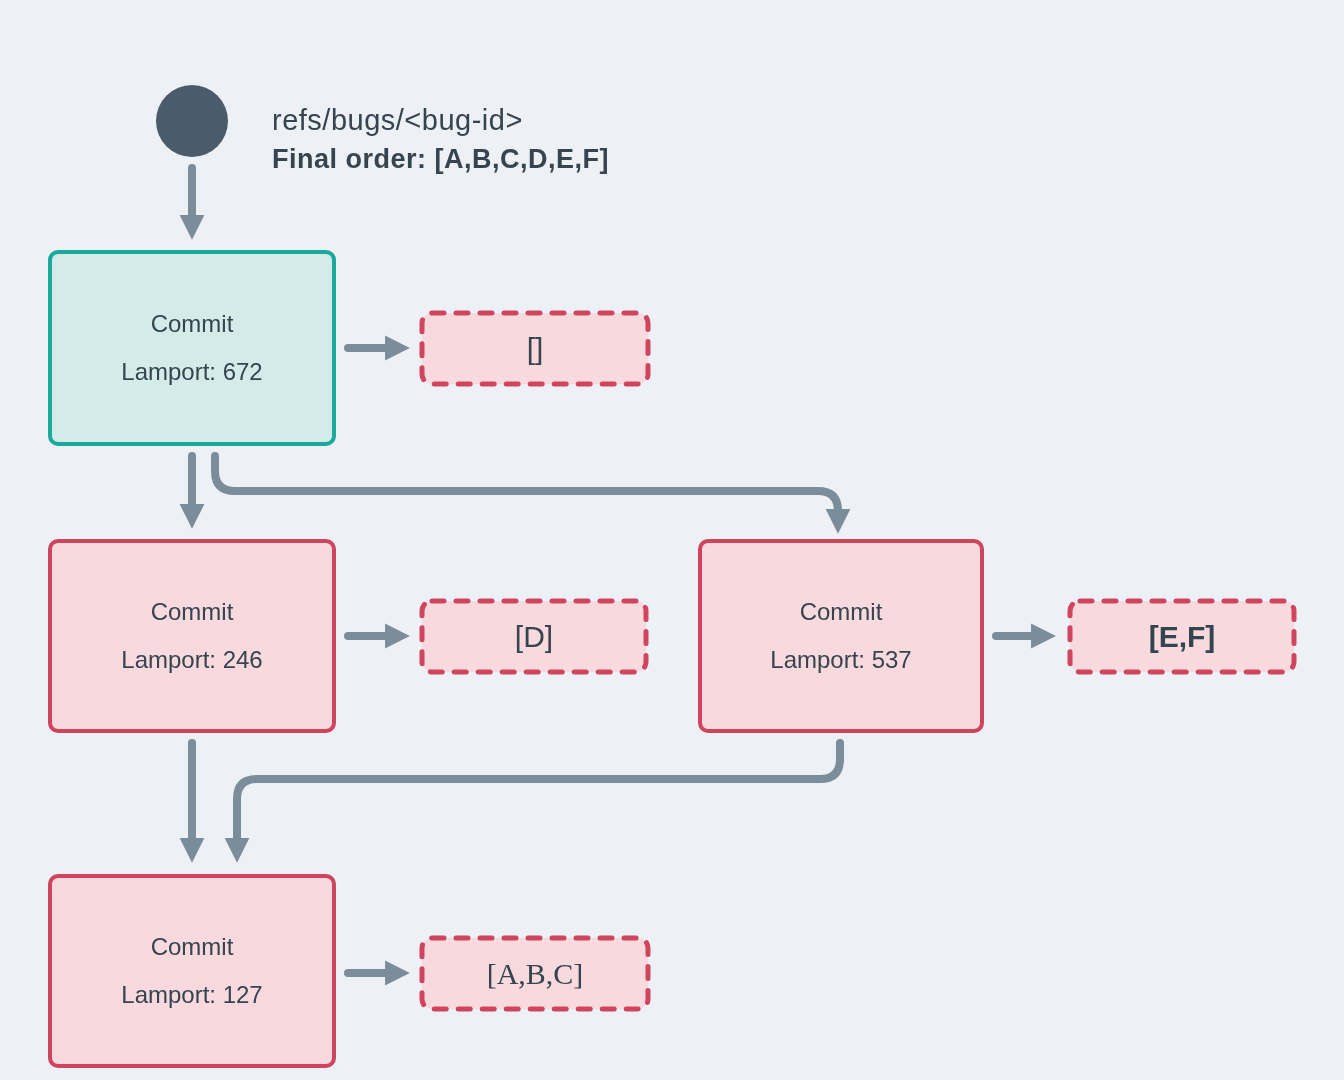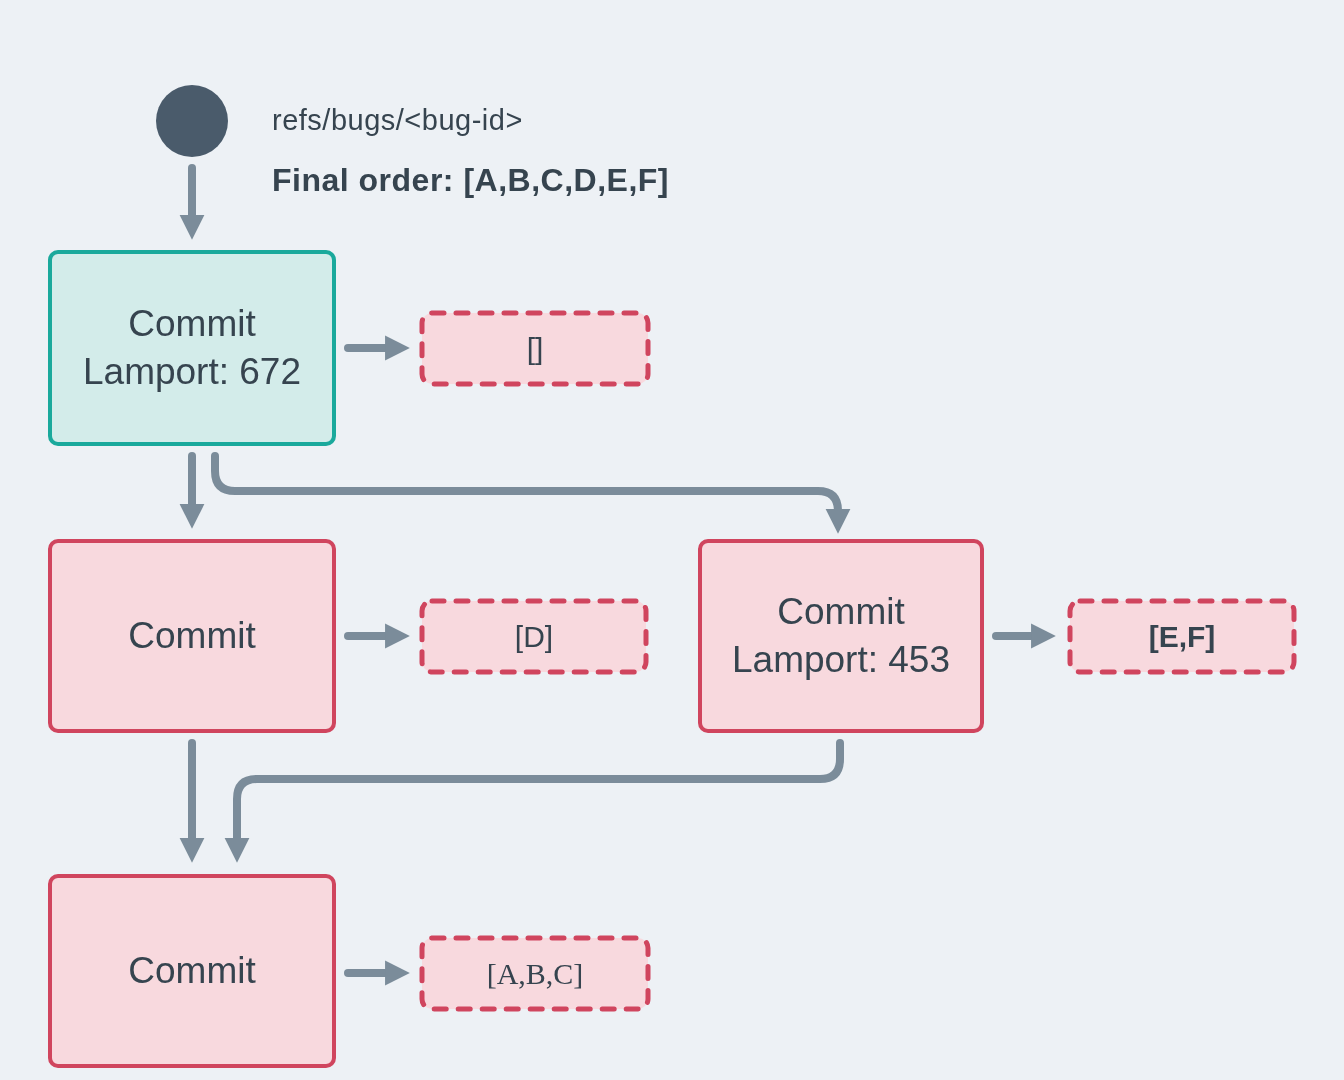--- a/index.html
+++ b/index.html
@@ -56,36 +56,36 @@
   .ref-label {
     position: absolute;
     left: 272px; top: 68px;
     font-size: 29px;
     color: var(--text);
     letter-spacing: 0.5px;
     white-space: nowrap;
   }
   .final-order-label {
     position: absolute;
-    left: 272px; top: 126px;
-    font-size: 32px;
+    left: 272px; top: 108px;
+    font-size: 27px;
     font-weight: bold;
     color: var(--text);
     letter-spacing: 0.5px;
     white-space: nowrap;
     text-align: center;
   }
   .commit-box {
     position: absolute;
     border-radius: 10px;
     display: flex;
     flex-direction: column;
     align-items: center;
     justify-content: center;
-    font-size: 37px;
+    font-size: 24px;
     line-height: 48px;
     color: var(--text);
     text-align: center;
   }
   .commit-box.teal {
     background: var(--teal_fill);
     border: 4px solid var(--teal_border);
   }
   .commit-box.pink {
     background: var(--pink_fill);
@@ -152,27 +152,29 @@
   <div class="final-order-label">Final order: [A,B,C,D,E,F]</div>
 
   <div class="commit-box teal box-root">
     <div>Commit</div>
     <div>Lamport: 672</div>
   </div>
   <div class="bucket-label bucket-root">[]</div>
 
   <div class="commit-box pink box-left">
     <div>Commit</div>
+    <div>Lamport: 246</div>
   </div>
   <div class="bucket-label bucket-left">[D]</div>
 
   <div class="commit-box pink box-right">
     <div>Commit</div>
-    <div>Lamport: 453</div>
+    <div>Lamport: 537</div>
   </div>
   <div class="bucket-label bucket-right">[E,F]</div>
 
   <div class="commit-box pink box-merge">
     <div>Commit</div>
+    <div>Lamport: 127</div>
   </div>
   <div class="bucket-label bucket-merge">[A,B,C]</div>
 
 </div>
 
 </body></html>

